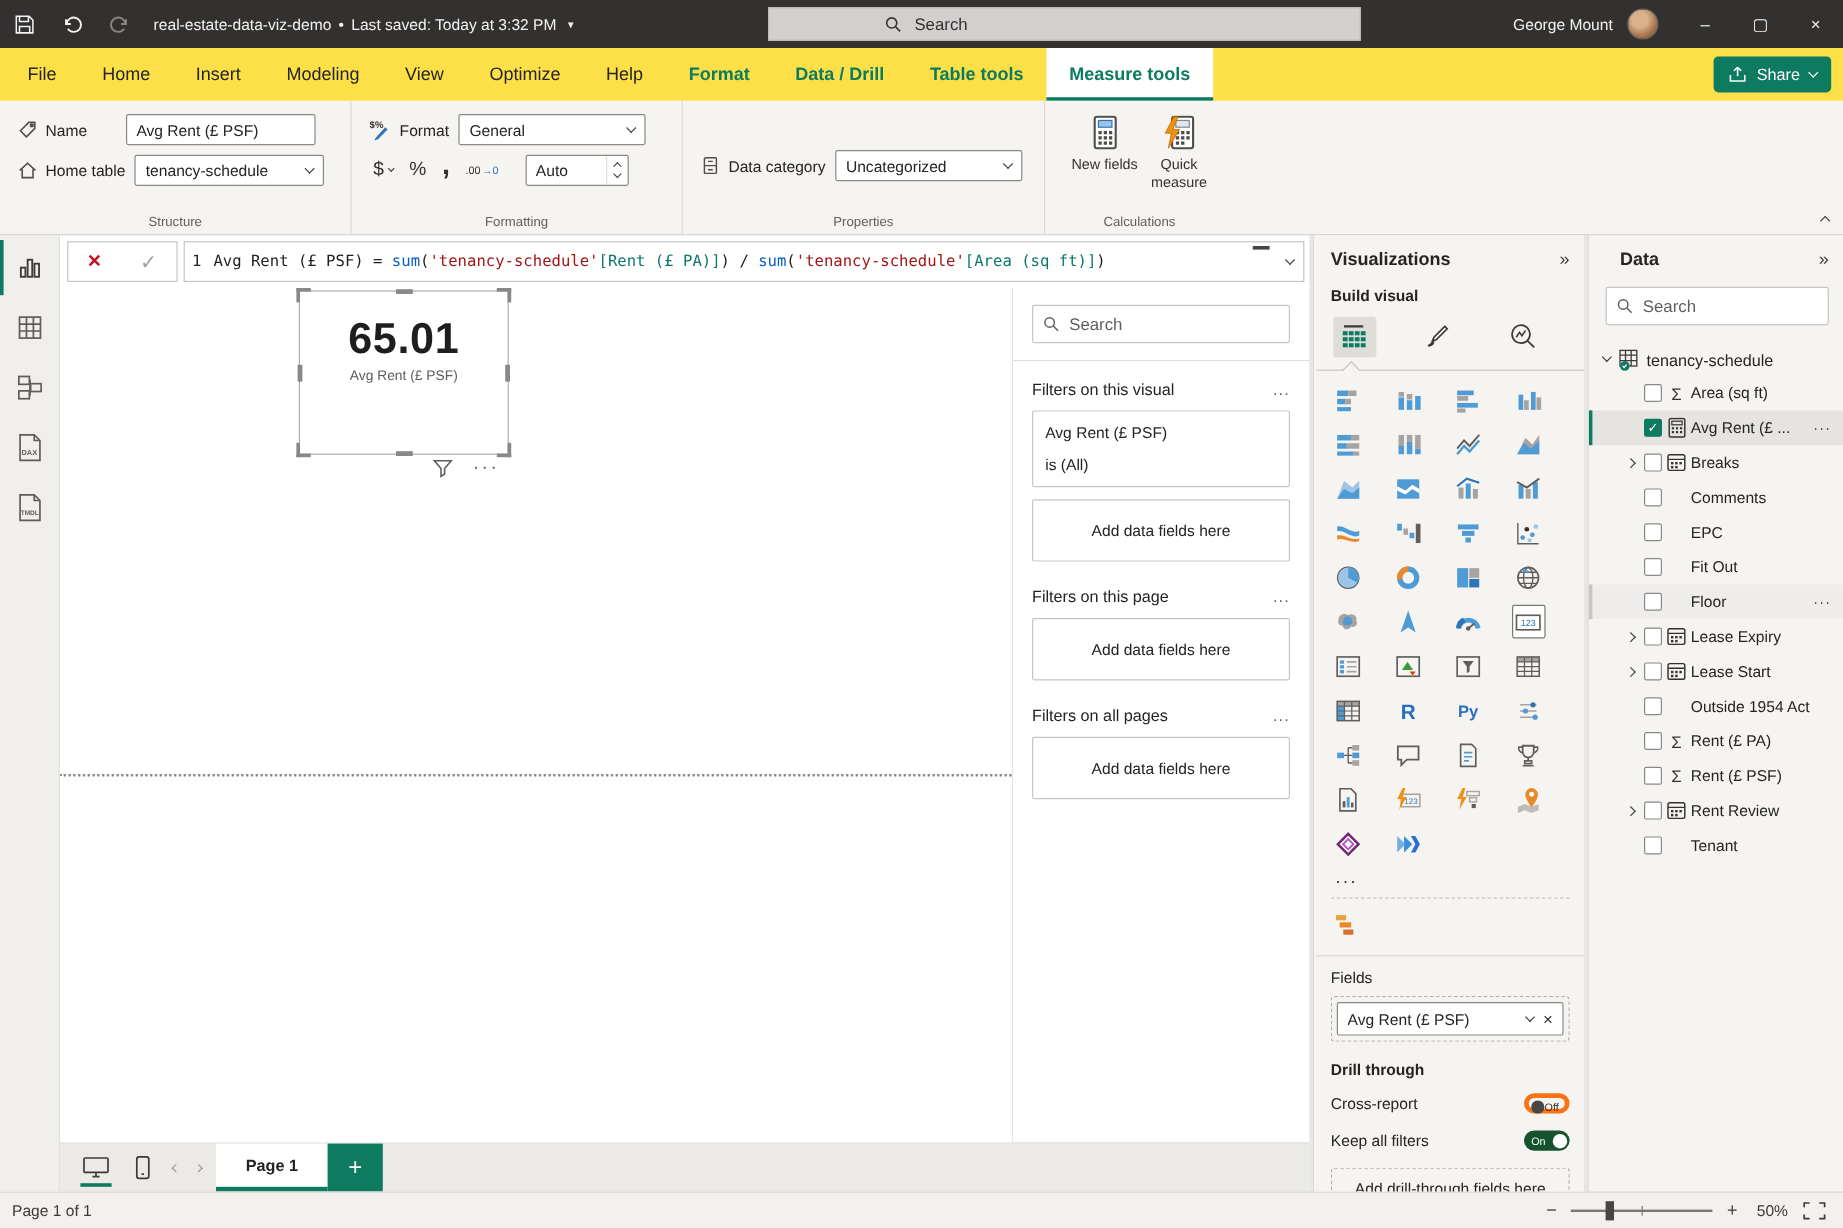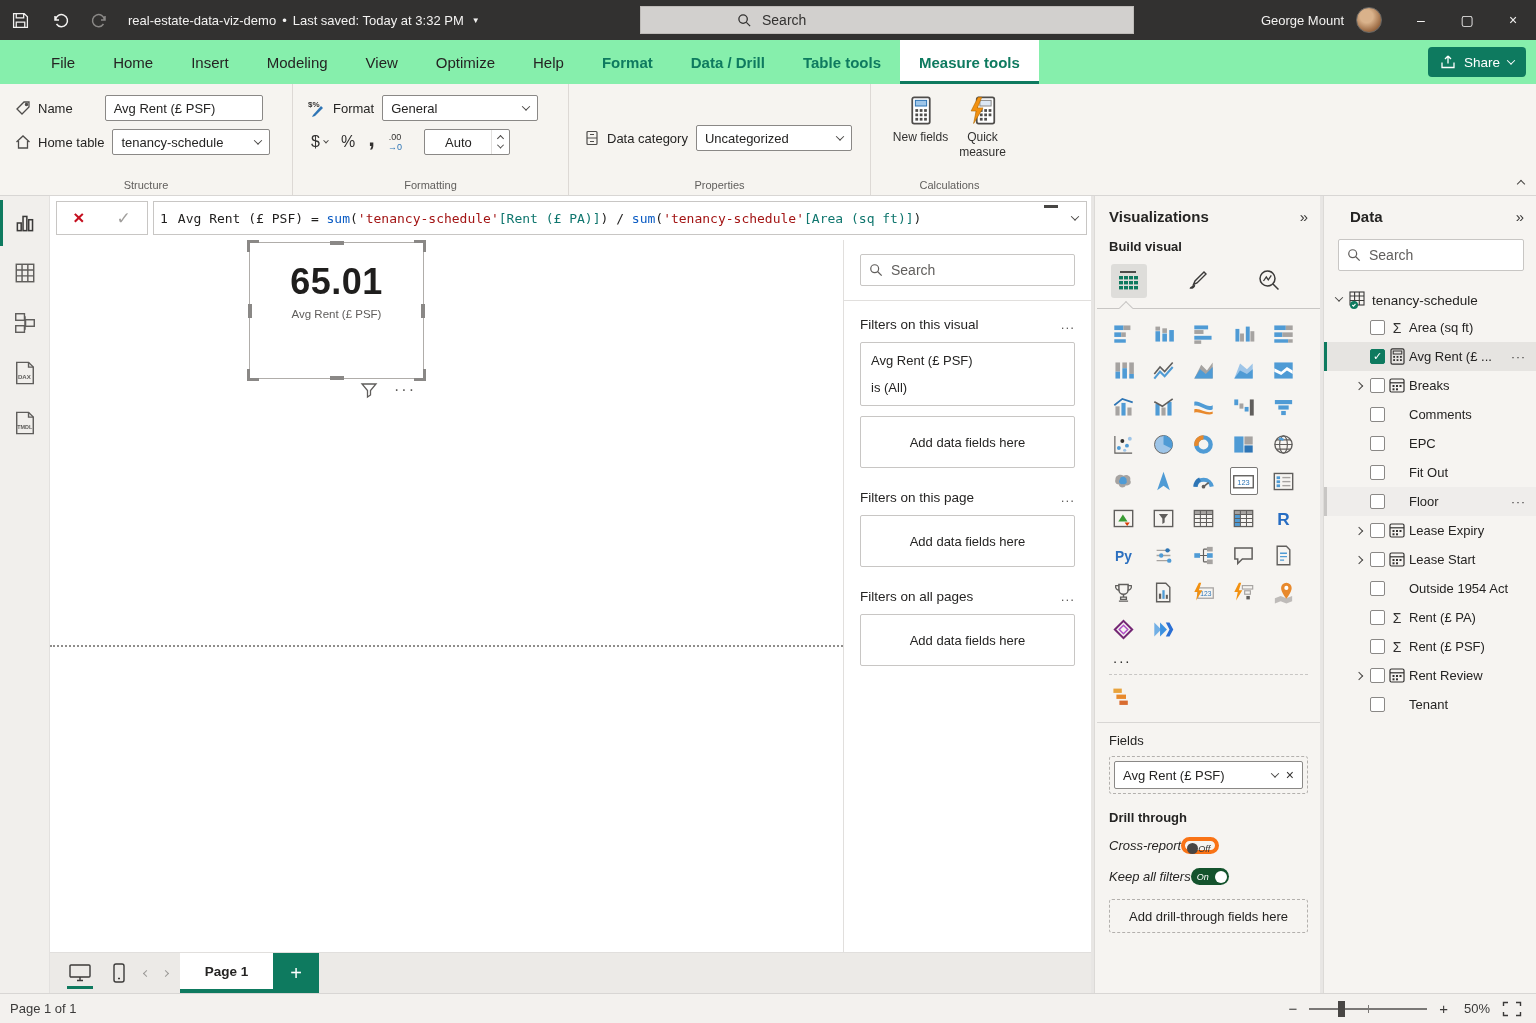--- a/index.html
+++ b/index.html
@@ -16,21 +16,21 @@
   .tb-caret { font-size:8px; margin-left:2px; }
   .tb-search { position:absolute; left:640px; top:6px; width:494px; height:28px; background:#d2d0ce; color:#323130;
     display:flex; align-items:center; gap:10px; padding-left:96px; font-size:14px; border:1px solid #bebbb8; }
   .tb-right { margin-left:auto; display:flex; align-items:center; height:100%; }
   .tb-user { font-size:13px; margin-right:12px; }
   .tb-avatar { width:26px; height:26px; border-radius:50%; margin-right:16px;
     background:radial-gradient(circle at 40% 35%, #d9b28b 0 30%, #9c6b44 70%, #5f3c22); border:1px solid #6b6966; }
   .winbtn { width:46px; height:40px; display:flex; align-items:center; justify-content:center; font-size:14px; cursor:pointer; }
 
   
-  .menubar { height:44px; background:#86efac; display:flex; align-items:stretch; position:relative; flex:none;padding-left:28px; }
+  .menubar { height:44px; background:#fde047; display:flex; align-items:stretch; position:relative; flex:none; }
   .menu-item { padding:0 19px; display:flex; align-items:center; font-size:15px; cursor:pointer; }
   .menu-item.ctx { color:#0e7a5f; font-weight:700; }
   .menu-item.active { background:#fff; border-bottom:3px solid #0e7a5f; padding-top:3px; }
   .share-btn { position:absolute; right:10px; top:7px; height:30px; background:#0e7a5f; color:#fff; border-radius:4px;
     display:flex; align-items:center; gap:8px; padding:0 12px; font-size:13.5px; cursor:pointer; }
   .share-btn .chev { border-color:#fff; }
 
   
   .ribbon { height:112px; background:#f6f4f0; border-bottom:1px solid #d8d6d4; display:flex; position:relative; flex:none; }
   .rgroup { position:relative; padding:10px 10px 0 14px; }
@@ -40,21 +40,21 @@
   .rlabel { display:flex; align-items:center; gap:6px; color:#252423; }
   .rinput, .rselect { height:26px; background:#fff; border:1px solid #8a8886; border-radius:2px; font-size:13px;
     display:flex; align-items:center; padding:0 8px; color:#252423; }
   .rselect { justify-content:space-between; }
   .chev { display:inline-block; width:6px; height:6px; border-right:1.4px solid #484644; border-bottom:1.4px solid #484644; transform:rotate(45deg) translate(-1px,-1px); }
   .chev-r { transform:rotate(-45deg); }
   .chev-up { transform:rotate(-135deg); }
   .fmt-glyphs { display:flex; align-items:center; gap:13px; margin-left:4px; font-size:15px; color:#323130; }
   .fmt-glyphs .g { cursor:pointer; display:flex; align-items:center; }
   .spin { width:86px; height:26px; border:1px solid #8a8886; background:#fff; border-radius:2px; display:flex; align-items:center; font-size:13px; }
-  .spin .val { flex:1; padding-left:20px; }
+  .spin .val { flex:1; padding-left:8px; }
   .spin .arrows { width:18px; display:flex; flex-direction:column; align-items:center; gap:3px; border-left:1px solid #e1dfdd; height:100%; justify-content:center; }
   .spin .arrows .chev { width:5px; height:5px; }
   .bigbtn { width:58px; display:flex; flex-direction:column; align-items:center; text-align:center; font-size:12px; color:#323130; cursor:pointer; line-height:1.25; gap:4px; padding-top:2px; }
   .ribbon-collapse { position:absolute; right:12px; bottom:8px; cursor:pointer; }
 
   
   .main { flex:1; display:flex; min-height:0; }
   .leftstrip { width:50px; background:#f1efec; border-right:1px solid #e3e1df; display:flex; flex-direction:column; align-items:center; padding-top:10px; gap:16px; position:relative; }
   .ls-item { width:34px; height:34px; display:flex; align-items:center; justify-content:center; cursor:pointer; color:#5f5d5b; }
   .ls-active-bar { position:absolute; left:0; top:4px; width:3px; height:46px; background:#0e7a5f; }
@@ -106,34 +106,34 @@
   
   .vizpane { width:226px; background:#f6f4f1; margin-left:3px; border-left:1px solid #dcdad7; padding:12px 12px 0 14px; font-size:13px; overflow:hidden; position:relative; }
   .pane-hdr { display:flex; justify-content:space-between; align-items:center; font-size:15px; font-weight:700; margin-bottom:14px; }
   .pane-collapse { font-size:15px; color:#3b3a39; cursor:pointer; font-weight:400; }
   .subhdr { font-weight:700; font-size:13px; margin-bottom:8px; }
   .viztabs { display:flex; align-items:center; gap:34px; padding:2px 6px 10px 2px; }
   .viztab { width:36px; height:34px; display:flex; align-items:center; justify-content:center; border-radius:3px; cursor:pointer; }
   .viztab.sel { background:#deddda; }
   .viztab-divider { border-top:1px solid #c8c6c4; margin:0 -14px 10px -12px; position:relative; }
   .notch { position:absolute; left:24px; top:-6px; width:10px; height:10px; background:#f6f4f1; border-left:1px solid #c8c6c4; border-top:1px solid #c8c6c4; transform:rotate(45deg); }
-  .gallery { display:grid; grid-template-columns:repeat(5,1fr); row-gap:9px; column-gap:2px; margin-bottom:6px; }
+  .gallery { display:grid; grid-template-columns:repeat(4,1fr); row-gap:9px; column-gap:2px; margin-bottom:6px; }
   .vis-icon { width:28px; height:28px; display:flex; align-items:center; justify-content:center; cursor:pointer; border:1.5px solid transparent; border-radius:2px; }
   .vis-icon.sel { border-color:#7a7876; background:#fff; }
   .gal-more { font-size:15px; letter-spacing:2px; color:#323130; margin:0 0 8px 4px; cursor:pointer; }
   .dashed-div { border-top:1px dashed #c8c6c4; margin:4px 0 10px 0; }
   .custom-vis { margin:0 0 10px 2px; }
   .solid-div { border-top:1px solid #d8d6d4; margin:4px -14px 10px -12px; }
   .fields-lbl { margin:2px 0 8px 0; }
   .chipwell { border:1px dashed #b3b0ad; border-radius:3px; padding:4px; margin-bottom:16px; }
   .chip { height:28px; background:#fff; border:1px solid #8a8886; border-radius:2px; display:flex; align-items:center; padding:0 8px; gap:8px; }
   .chip .txt { flex:1; white-space:nowrap; overflow:hidden; }
   .chip .x { font-size:14px; color:#323130; cursor:pointer; }
   .drill-title { font-weight:700; margin-bottom:12px; }
-  .drill-row { display:flex; align-items:center; margin-bottom:14px;font-style:italic; }
+  .drill-row { display:flex; align-items:center; justify-content:space-between; margin-bottom:14px; }
   .toggle { width:38px; height:17px; border-radius:9px; position:relative; font-size:9px; cursor:pointer; }
   .toggle.off { border:4px solid #f97316; color:#323130; }
   .toggle.off .knob { position:absolute; left:2px; top:2px; width:11px; height:11px; border-radius:50%; background:#484644; }
   .toggle.off .tlbl { position:absolute; right:5px; top:2.5px; }
   .toggle.on { background:#14532d; color:#fff; }
   .toggle.on .knob { position:absolute; right:2px; top:2.5px; width:12px; height:12px; border-radius:50%; background:#fff; }
   .toggle.on .tlbl { position:absolute; left:6px; top:3.5px; }
   .drillbox { border:1px dashed #b3b0ad; border-radius:3px; height:34px; display:flex; align-items:center; justify-content:center; }
 
   
@@ -277,21 +277,21 @@
         <span class="rselect" style="width:156px">
           <span>General</span>
             <span class="chev"></span>
         </span>
       </div>
       <div class="rrow">
         <div class="fmt-glyphs">
           <span class="g"><span style="font-size:16px">$</span>&nbsp;<span class="chev" style="width:4px;height:4px"></span></span>
           <span class="g" style="font-size:16px">%</span>
           <span class="g" style="font-size:24px;font-weight:bold;line-height:10px;padding-bottom:8px">,</span>
-          <span class="g" style="flex-direction:column;font-size:9px;line-height:1;gap:1px">
+          <span class="g" style="flex-direction:row;font-size:9px;line-height:1;gap:1px">
               <span>.00</span>
               <span style="color:#2e75b5">→0</span>
             </span>
         </div>
         <span class="spin" style="margin-left:14px">
           <span class="val">Auto</span>
           <span class="arrows">
               <span class="chev chev-up"></span>
               <span class="chev"></span>
             </span>

